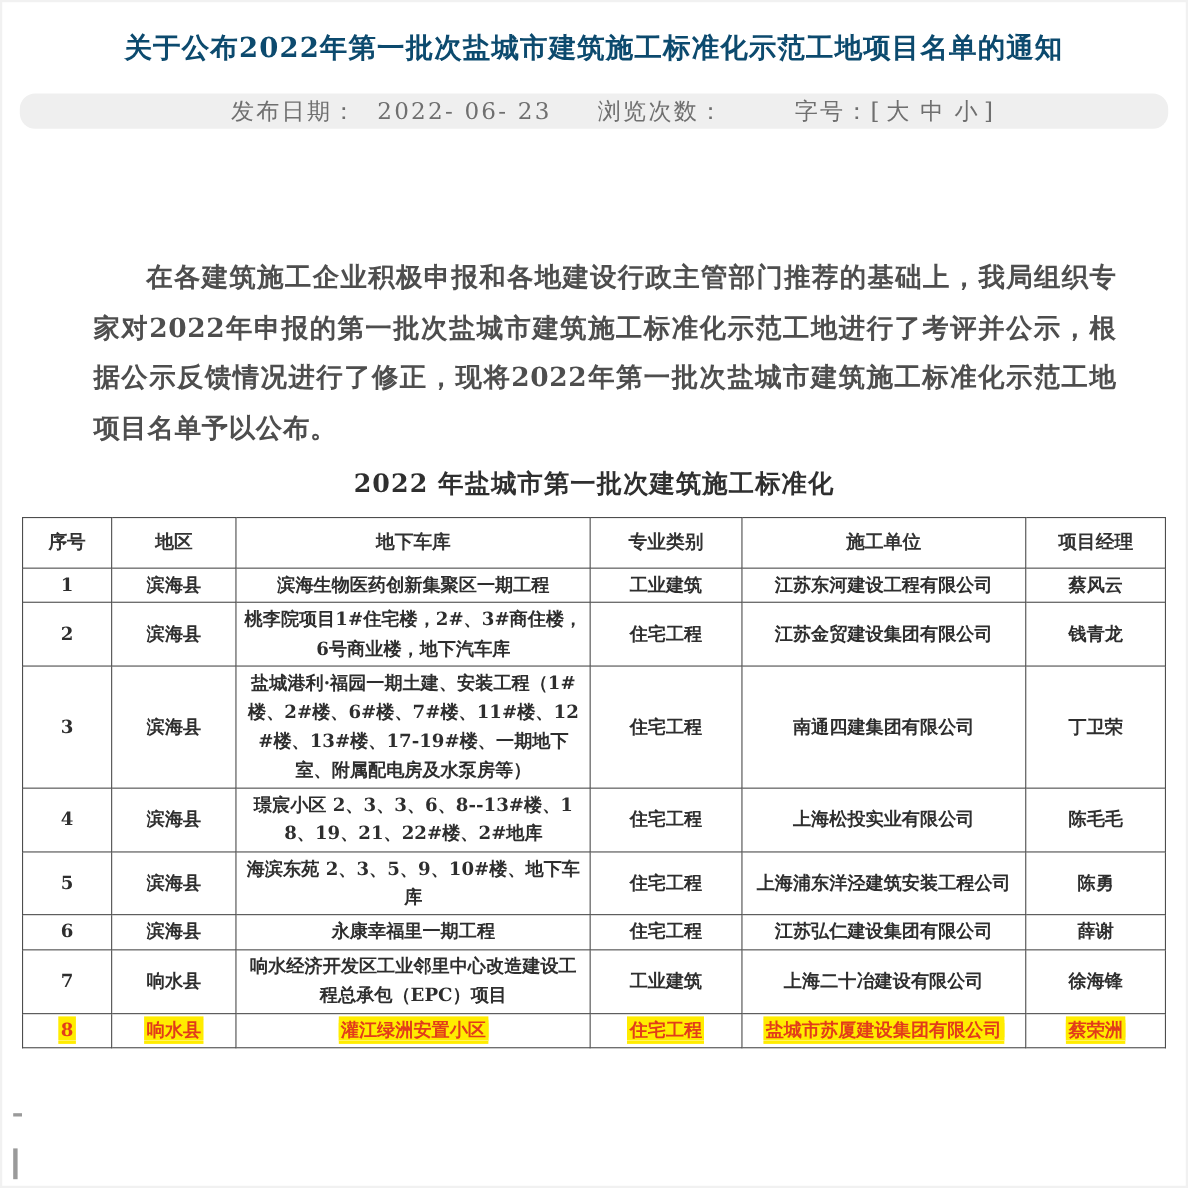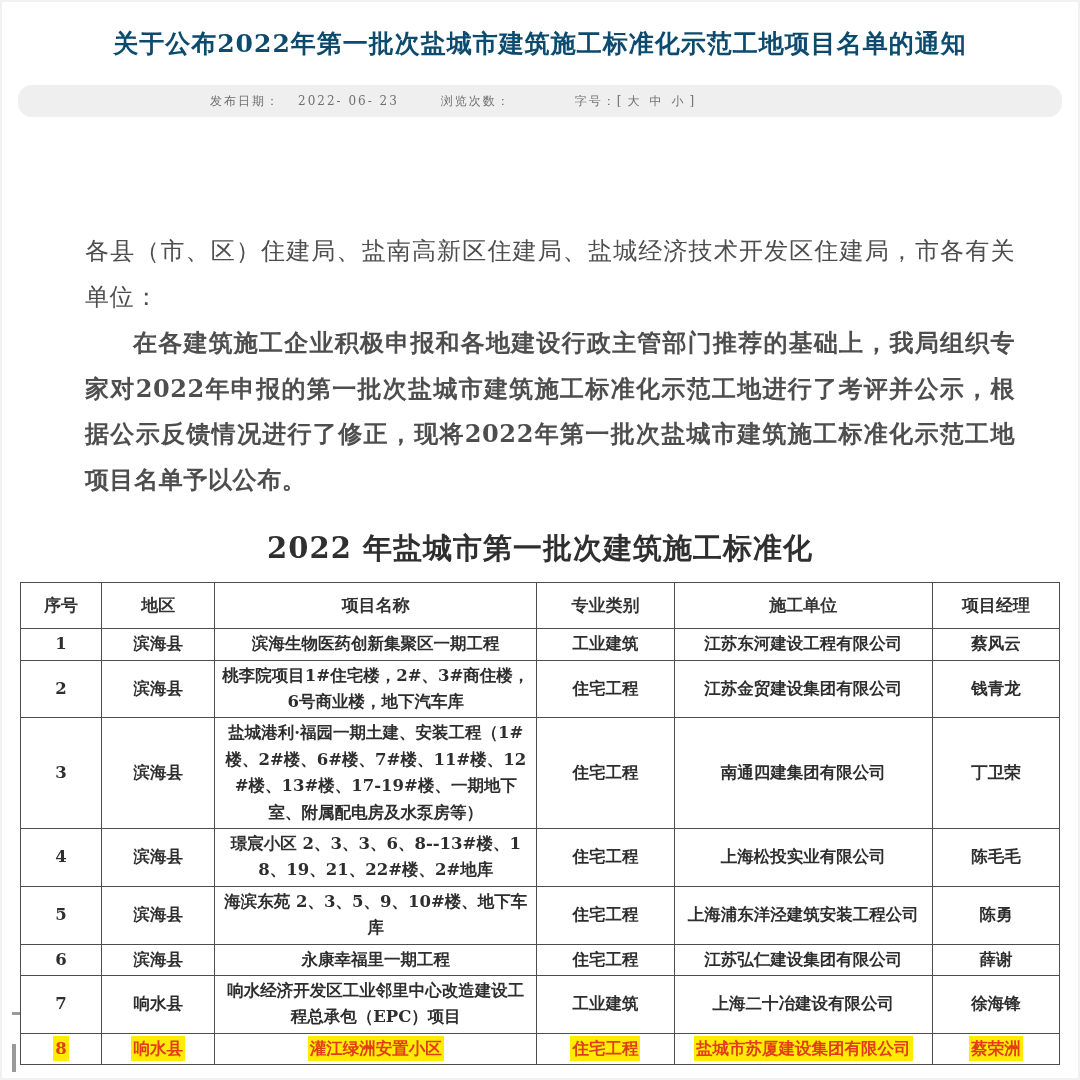--- a/index.html
+++ b/index.html
@@ -9,36 +9,36 @@
     position:relative;color:#3b3b3b;
     box-shadow:inset 0 0 0 2px #f1f1f1;
   }
   .doc-title{
     text-align:center;padding-top:26px;margin:0 90px;
     font-size:25px;font-weight:bold;color:#0c4a6e;letter-spacing:1px;line-height:1.4;
   }
   .meta-bar{
     margin:24px 18px 0;background:var(--meta-bg,#efefef);height:32px;
     display:flex;align-items:center;
-    font-size:12px;color:#6f6f6f;letter-spacing:2px;padding-left:192px;box-sizing:border-box;border-radius:14px;
+    font-size:21px;color:#6f6f6f;letter-spacing:2px;padding-left:192px;box-sizing:border-box;border-radius:14px;
   }
   .meta-bar .gap-s{width:18px;}
   .meta-bar .gap-m{width:42px;}
   .meta-bar .gap-l{width:64px;}
   .fontsize-opt{cursor:pointer;margin:0 4px;}
   .content{
     margin:112px 65px 0 85px;
     font-size:24px;color:#4e4e4e;line-height:1.9;
     text-align:justify;letter-spacing:0.6px;
   }
   .content p{margin:0;}
   .content p.indent{text-indent:2em;font-weight:bold;}
   .table-title{
-    margin-top:24px;text-align:center;font-weight:bold;
-    font-size:29px;color:#2f2f2f;line-height:1.5;letter-spacing:1px;
+    margin-top:12px;text-align:center;font-weight:bold;
+    font-size:23px;color:#2f2f2f;line-height:1.5;letter-spacing:1px;
   }
   table{
     width:1040px;margin:12px auto 0;border-collapse:collapse;table-layout:fixed;
     font-size:16.5px;font-weight:600;color:#2e2e2e;
   }
   th,td{
     border:1px solid #4d4d4d;text-align:center;vertical-align:middle;
     padding:2px 5px;line-height:1.6;word-break:break-all;
   }
   th{font-size:17px;padding:9px 20px;font-weight:700;color:#333;}
@@ -65,42 +65,41 @@
   <span class="gap-l"></span>
   <span>字号：</span>
   <span>[</span>
   <span class="fontsize-opt">大</span>
   <span class="fontsize-opt">中</span>
   <span class="fontsize-opt">小</span>
   <span>]</span>
 </div>
 
 <div class="content">
-  <p>各县（市、区）住建局、盐南高新区住建局、盐城经济技术开发区住建局，市各有关单位：</p>
   <p class="indent">在各建筑施工企业积极申报和各地建设行政主管部门推荐的基础上，我局组织专家对2022年申报的第一批次盐城市建筑施工标准化示范工地进行了考评并公示，根据公示反馈情况进行了修正，现将2022年第一批次盐城市建筑施工标准化示范工地项目名单予以公布。</p>
 </div>
 
 <div class="table-title">
   <div>2022 年盐城市第一批次建筑施工标准化</div>
 </div>
 
 <table>
   <colgroup>
     <col style="width:7.8%">
       <col style="width:10.9%">
       <col style="width:31.0%">
     <col style="width:13.2%">
       <col style="width:24.9%">
       <col style="width:12.2%">
   </colgroup>
   <thead>
     <tr>
       <th>序号</th>
       <th>地区</th>
-      <th>项目名称</th>
+      <th>地下车库</th>
       <th>专业类别</th>
       <th>施工单位</th>
       <th>项目经理</th>
     </tr>
   </thead>
   <tbody>
       <tr>
         <td><span>1</span></td>
         <td><span>滨海县</span></td>
         <td><span>滨海生物医药创新集聚区一期工程</span></td>

